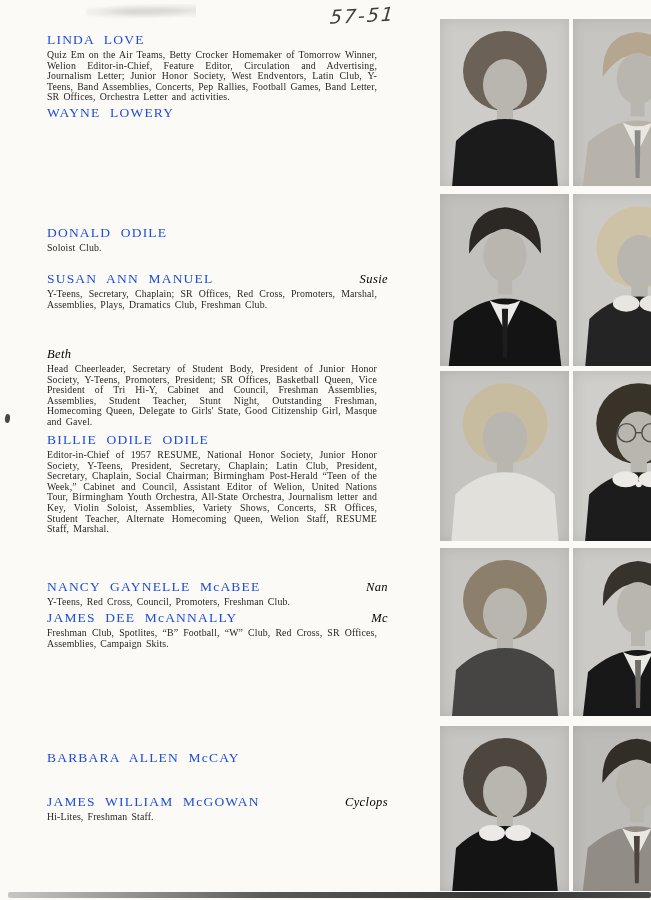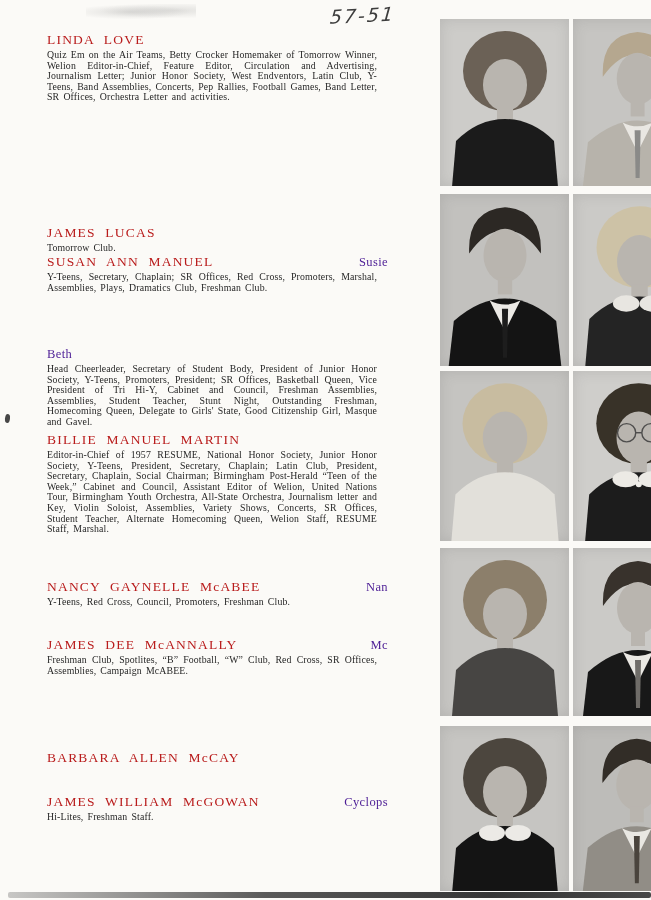--- a/index.html
+++ b/index.html
@@ -25,33 +25,33 @@
     background:#474747;border-radius:50%;transform:rotate(6deg);
   }
   .scan-edge{
     position:absolute;left:8px;right:0;top:892px;height:6px;border-radius:2px;
     background:linear-gradient(90deg, rgba(80,80,80,.30), rgba(45,45,45,.78) 40%, rgba(32,32,32,.9) 75%, rgba(40,40,40,.85));
   }
   
   .entry{position:absolute;left:47px;width:341px;}
   .name-row{display:flex;justify-content:space-between;align-items:baseline;}
   .sname{
-    font-size:13.5px;line-height:17px;color:#b91c1c;
+    font-size:13.5px;line-height:17px;color:#1d4ed8;
     letter-spacing:1.2px;word-spacing:5px;white-space:nowrap;
   }
   .nick{
-    font-size:12.5px;color:#4c1d95;letter-spacing:.4px;
+    font-style:italic;font-size:12.5px;color:#000000;letter-spacing:.4px;
   }
   .acts{
     margin:2px 11px 0 0;font-size:9.8px;line-height:10.6px;color:#262626;
     text-align:justify;word-spacing:1.5px;letter-spacing:.15px;
   }
   
-  .e0{top:31px}.e1{top:104px}.e2{top:224px}.e3{top:253px}.e4{top:347px}
-  .e5{top:431px}.e6{top:578px}.e7{top:636px}.e8{top:749px}.e9{top:793px}
+  .e0{top:31px}.e1{top:104px}.e2{top:224px}.e3{top:270px}.e4{top:347px}
+  .e5{top:431px}.e6{top:578px}.e7{top:609px}.e8{top:749px}.e9{top:793px}
   
   .photo{position:absolute;overflow:hidden;box-shadow:inset 0 0 14px rgba(90,90,90,.18);}
   .photo svg{width:100%;height:100%;display:block;}
   .c1{left:400px;width:129px}.c2{left:533px;width:118px}
   .r1{top:3px;height:167px}.r2{top:178px;height:172px}.r3{top:355px;height:170px}
   .r4{top:532px;height:168px}.r5{top:710px;height:165px}
   
   .p1{background:#cdccc9;--hair:#6b6156;--top:#1b1b1b;--collar:transparent}
   .p2{background:#c6c5c2;--hair:#b5a78f;--top:#b7b3ab;--shirt:#e9e7e2;--tie:#8a8a88}
   .p3{background:#c2c1be;--hair:#2c2824;--top:#141414;--shirt:#eceae6;--tie:#1d1d1d}
@@ -97,67 +97,71 @@
 
   <article class="entry e0">
     <div class="name-row">
       <span class="sname">LINDA LOVE</span>
       <span class="nick"></span>
     </div>
     <p class="acts">Quiz Em on the Air Teams, Betty Crocker Homemaker of Tomorrow Winner, Welion Editor-in-Chief, Feature Editor, Circulation and Advertising, Journalism Letter; Junior Honor Society, West Endventors, Latin Club, Y-Teens, Band Assemblies, Concerts, Pep Rallies, Football Games, Band Letter, SR Offices, Orchestra Letter and activities.</p>
   </article>
 
   <article class="entry e1">
+    <div class="name-row">
+      <span class="sname">WAYNE LOWERY</span>
+      <span class="nick"></span>
+    </div>
   </article>
 
   <article class="entry e2">
     <div class="name-row">
-      <span class="sname">JAMES LUCAS</span>
-      <span class="nick"></span>
-    </div>
-    <p class="acts">Tomorrow Club.</p>
+      <span class="sname">DONALD ODILE</span>
+      <span class="nick"></span>
+    </div>
+    <p class="acts">Soloist Club.</p>
   </article>
 
   <article class="entry e3">
     <div class="name-row">
       <span class="sname">SUSAN ANN MANUEL</span>
       <span class="nick">Susie</span>
     </div>
     <p class="acts">Y-Teens, Secretary, Chaplain; SR Offices, Red Cross, Promoters, Marshal, Assemblies, Plays, Dramatics Club, Freshman Club.</p>
   </article>
 
   <article class="entry e4">
     <div class="name-row">
       <span class="nick">Beth</span>
     </div>
     <p class="acts">Head Cheerleader, Secretary of Student Body, President of Junior Honor Society, Y-Teens, Promoters, President; SR Offices, Basketball Queen, Vice President of Tri Hi-Y, Cabinet and Council, Freshman Assemblies, Assemblies, Student Teacher, Stunt Night, Outstanding Freshman, Homecoming Queen, Delegate to Girls' State, Good Citizenship Girl, Masque and Gavel.</p>
   </article>
 
   <article class="entry e5">
     <div class="name-row">
-      <span class="sname">BILLIE MANUEL MARTIN</span>
+      <span class="sname">BILLIE ODILE ODILE</span>
       <span class="nick"></span>
     </div>
     <p class="acts">Editor-in-Chief of 1957 RESUME, National Honor Society, Junior Honor Society, Y-Teens, President, Secretary, Chaplain; Latin Club, President, Secretary, Chaplain, Social Chairman; Birmingham Post-Herald “Teen of the Week,” Cabinet and Council, Assistant Editor of Welion, United Nations Tour, Birmingham Youth Orchestra, All-State Orchestra, Journalism letter and Key, Violin Soloist, Assemblies, Variety Shows, Concerts, SR Offices, Student Teacher, Alternate Homecoming Queen, Welion Staff, RESUME Staff, Marshal.</p>
   </article>
 
   <article class="entry e6">
     <div class="name-row">
       <span class="sname">NANCY GAYNELLE McABEE</span>
       <span class="nick">Nan</span>
     </div>
     <p class="acts">Y-Teens, Red Cross, Council, Promoters, Freshman Club.</p>
   </article>
 
   <article class="entry e7">
     <div class="name-row">
       <span class="sname">JAMES DEE McANNALLY</span>
       <span class="nick">Mc</span>
     </div>
-    <p class="acts">Freshman Club, Spotlites, “B” Football, “W” Club, Red Cross, SR Offices, Assemblies, Campaign McABEE.</p>
+    <p class="acts">Freshman Club, Spotlites, “B” Football, “W” Club, Red Cross, SR Offices, Assemblies, Campaign Skits.</p>
   </article>
 
   <article class="entry e8">
     <div class="name-row">
       <span class="sname">BARBARA ALLEN McCAY</span>
       <span class="nick"></span>
     </div>
   </article>
 
   <article class="entry e9">

